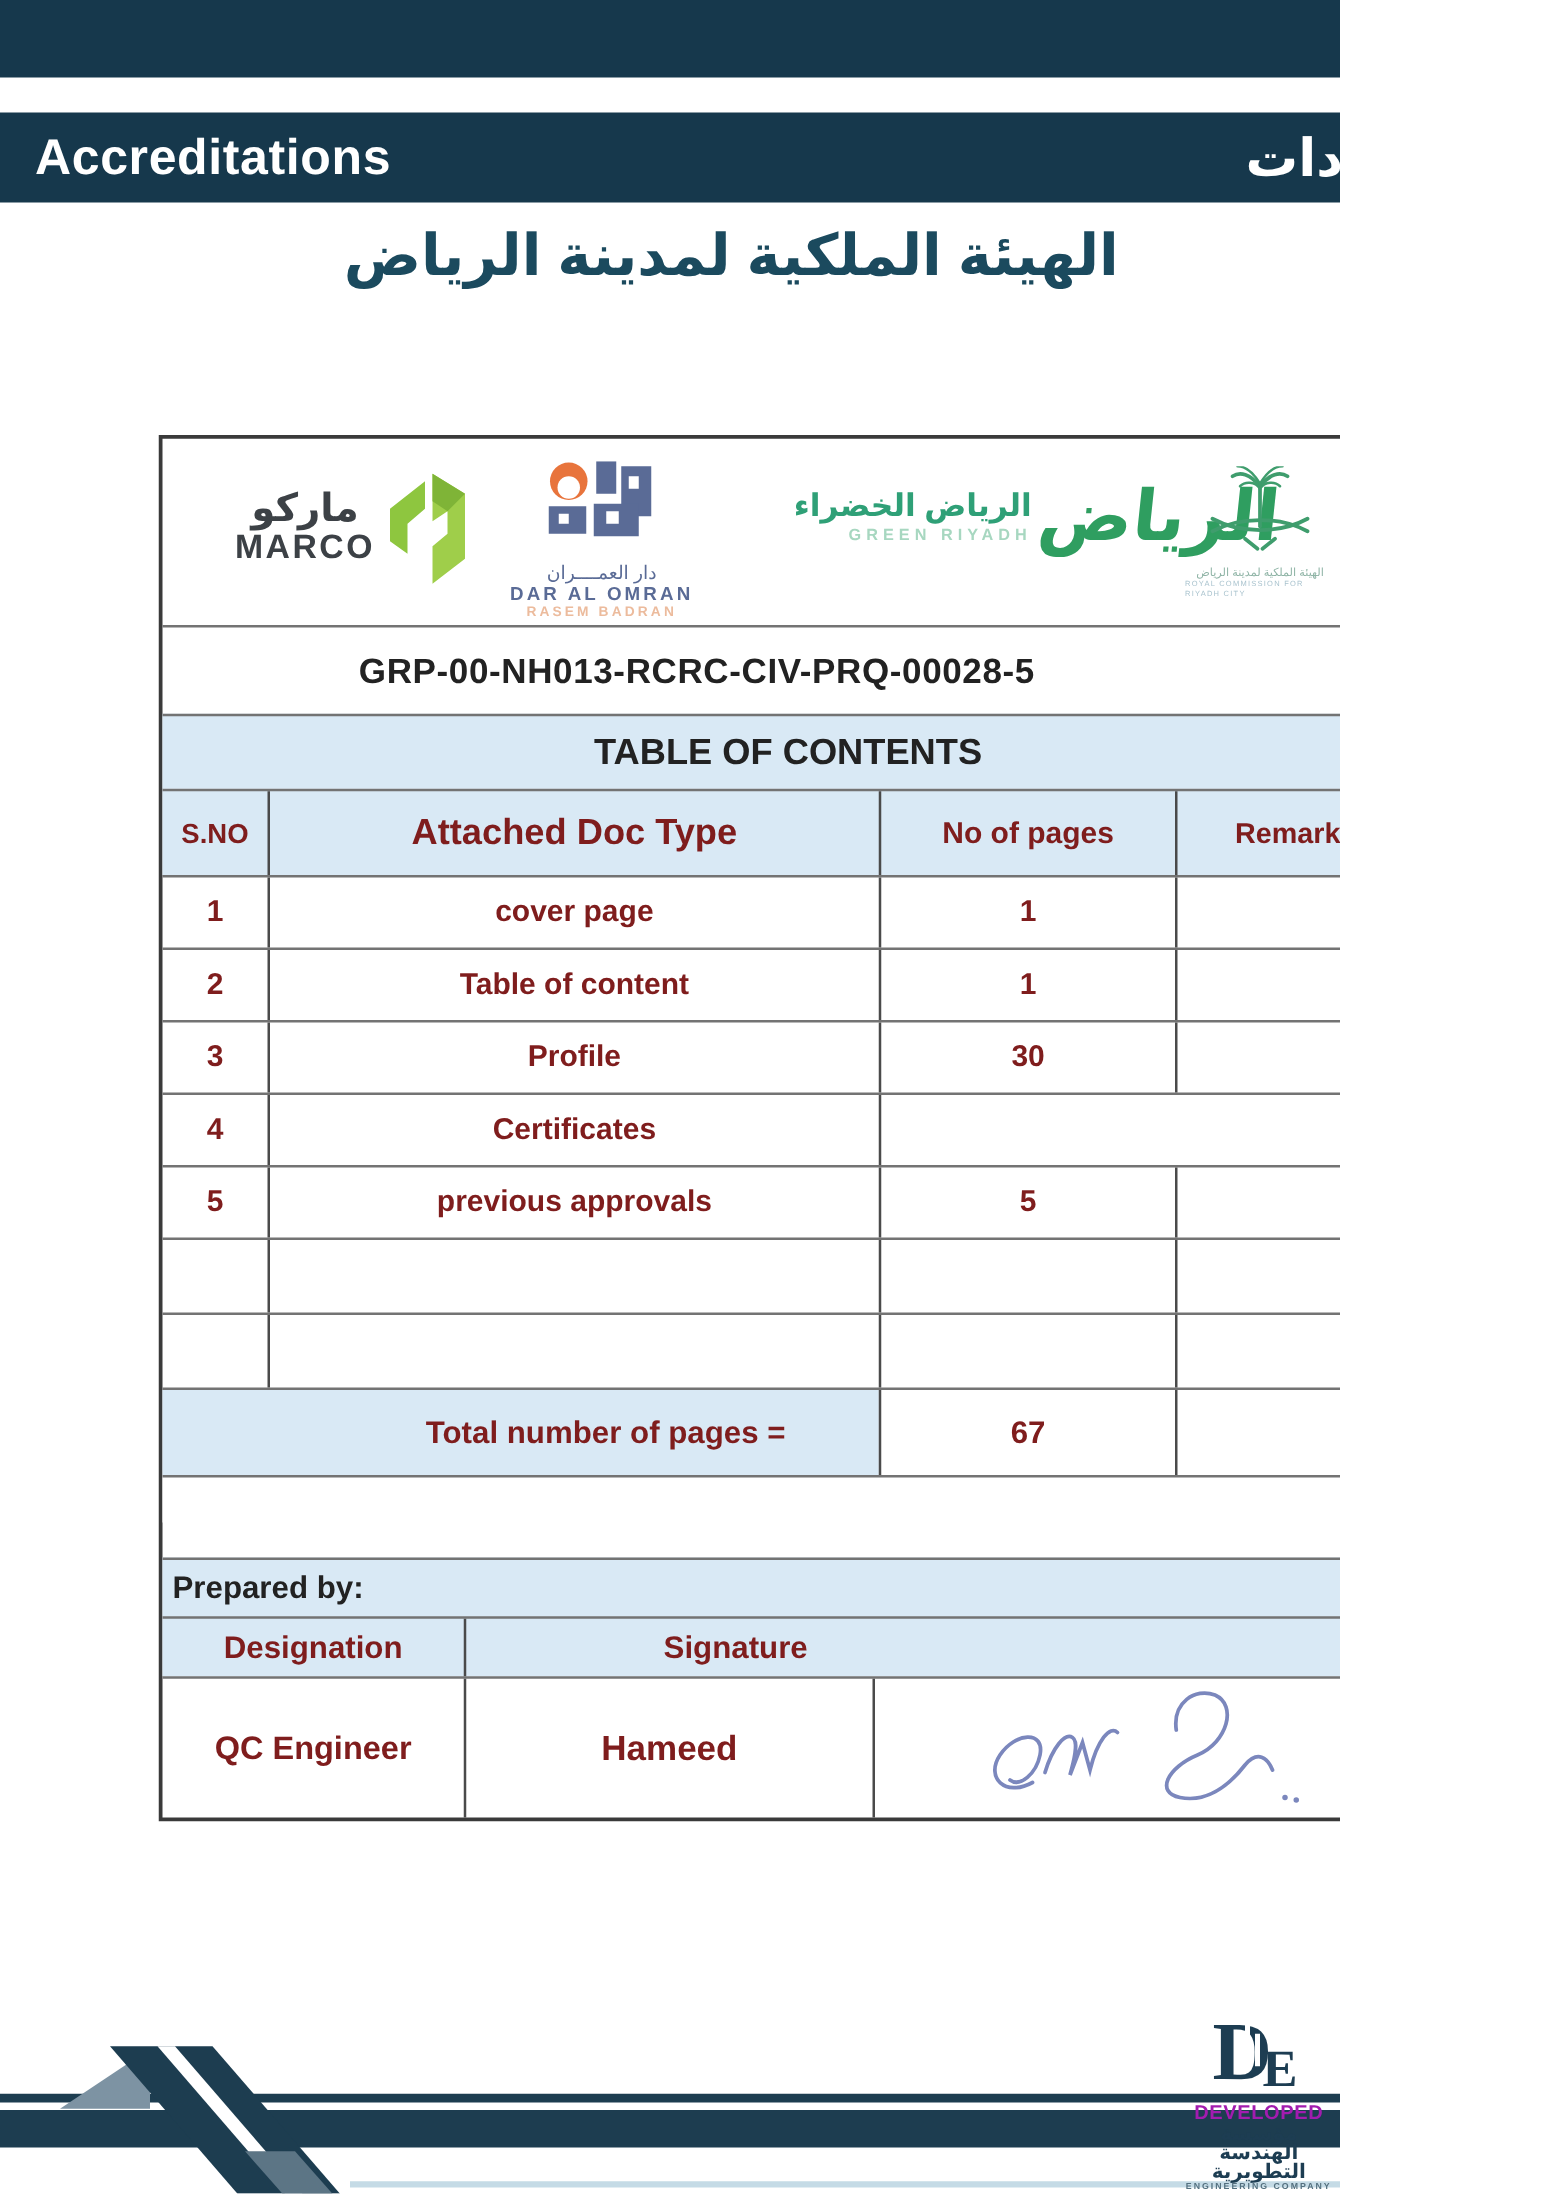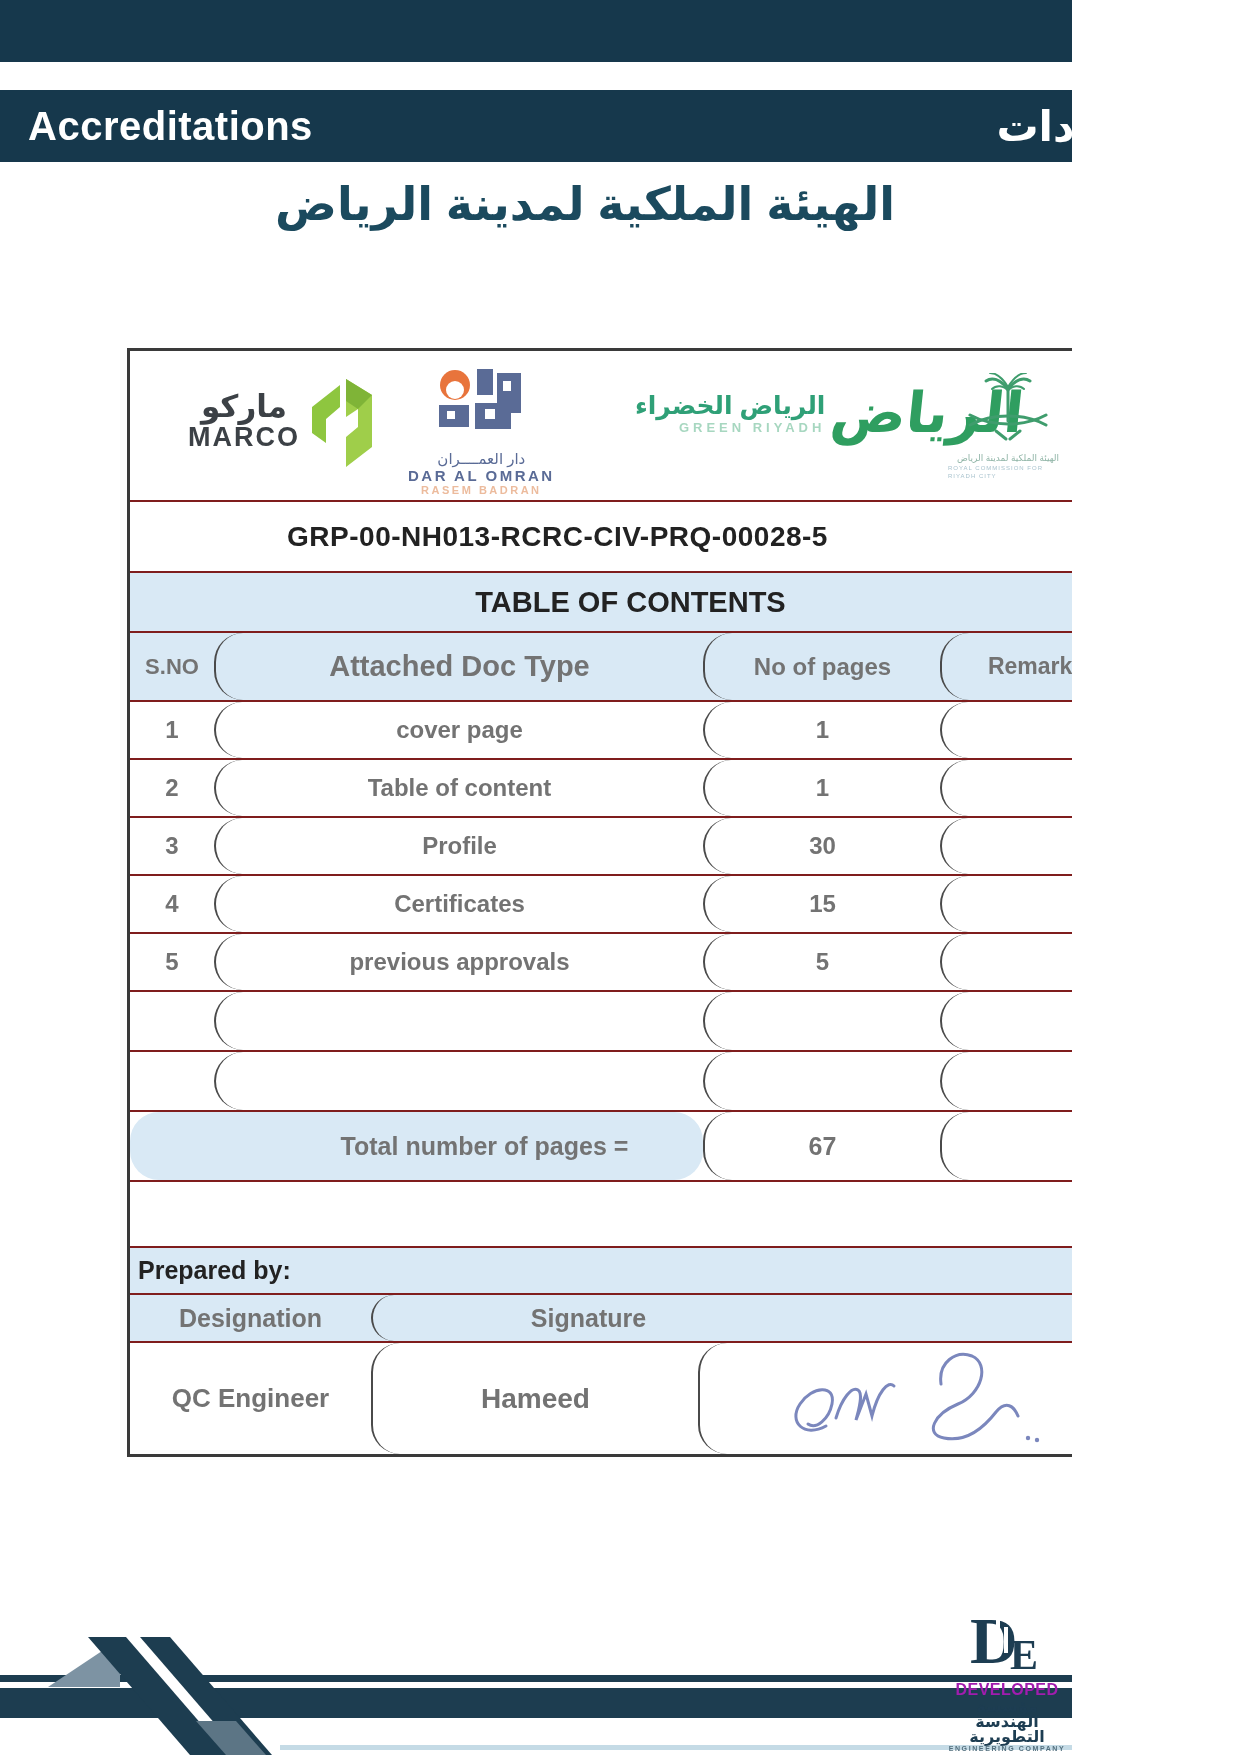--- a/index.html
+++ b/index.html
@@ -9,24 +9,24 @@
   .topbar{position:absolute;left:0;top:0;width:1240px;height:62px;background:#16384c;}
   .banner{position:absolute;left:0;top:90px;width:1240px;height:72px;background:#16384c;
           display:flex;align-items:center;justify-content:space-between;}
   .banner .en{color:#fff;font-weight:bold;font-size:40px;padding-left:28px;letter-spacing:.5px;}
   .banner .ar{color:#fff;font-weight:bold;font-size:42px;padding-right:30px;direction:rtl;}
   .pagetitle{position:absolute;left:0;top:168px;width:1240px;height:72px;line-height:72px;
              text-align:center;color:#1b4a5e;font-weight:bold;font-size:46px;direction:rtl;
              transform:translateX(-35px);}
   
   .doc{position:absolute;left:127px;top:348px;width:1001px;border:3px solid #3a3a3a;background:#fff;}
-  .row{display:flex;border-top:2px solid #7f1d1d;box-sizing:border-box;}
+  .row{display:flex;border-top:2px solid #737373;box-sizing:border-box;}
   .row:first-child{border-top:none;}
   .cell{display:flex;align-items:center;justify-content:center;border-left:2px solid #4a4a4a;
-        box-sizing:border-box;color:#737373;font-weight:bold;border-radius:29px;}
+        box-sizing:border-box;color:#7f1d1d;font-weight:bold;}
   .cell:first-child{border-left:none;}
   .blue{background:#d9e9f5;}
   .logosrow{height:149px;position:relative;}
   .docnumrow{height:71px;justify-content:center;align-items:center;padding-right:146px;
              font-size:28px;font-weight:bold;color:#222;letter-spacing:.5px;}
   .tocrow{height:60px;align-items:center;justify-content:center;font-size:29px;font-weight:bold;color:#222;}
   .hrow{height:69px;}
   .c-sno{width:84px;}
   .c-doc{width:489px;}
   .c-pages{width:237px;text-align:right;}
@@ -177,21 +177,20 @@
     </div>
     <div class="row drow">
       <div class="cell c-sno">3</div>
       <div class="cell c-doc">Profile</div>
       <div class="cell c-pages">30</div>
       <div class="cell c-rem"></div>
     </div>
     <div class="row drow">
       <div class="cell c-sno">4</div>
       <div class="cell c-doc">Certificates</div>
-      <div class="cell c-pages">15</div>
       <div class="cell c-rem"></div>
     </div>
     <div class="row drow">
       <div class="cell c-sno">5</div>
       <div class="cell c-doc">previous approvals</div>
       <div class="cell c-pages">5</div>
       <div class="cell c-rem"></div>
     </div>
     <div class="row erow">
       <div class="cell c-sno"></div>

